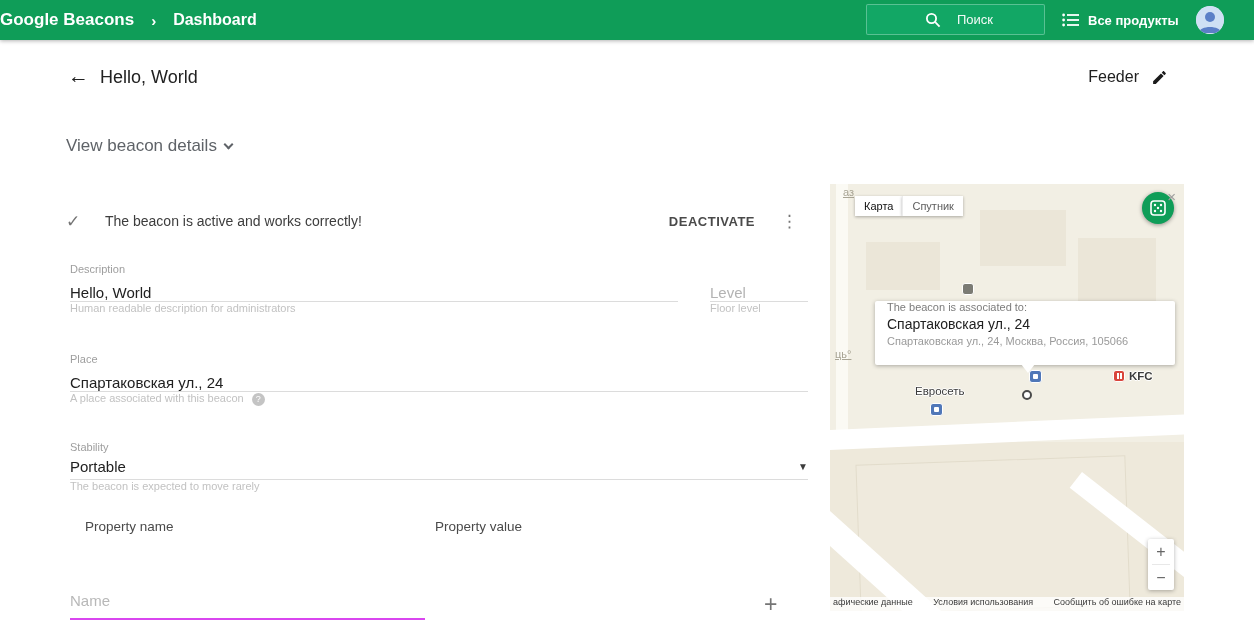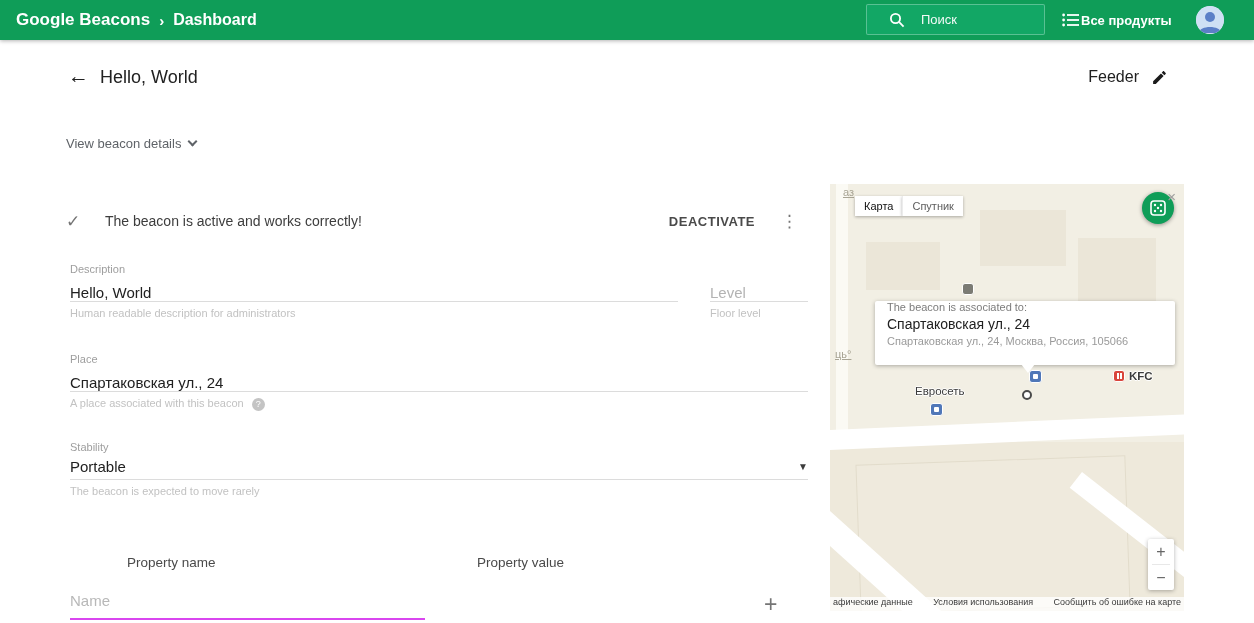--- a/index.html
+++ b/index.html
@@ -3,78 +3,78 @@
 <meta charset="utf-8">
 <style>
   * { box-sizing: border-box; margin: 0; padding: 0; }
   html,body { width:1254px; height:623px; }
   body { font-family:"Liberation Sans", sans-serif; background:#fff; overflow:hidden; }
   .page { position:relative; width:1254px; height:623px; background:#fff; overflow:hidden; }
 
   
   .topbar { position:absolute; top:0; left:0; width:1254px; height:40px; background:#0f9d58;
             box-shadow:0 1px 4px rgba(0,0,0,.3); z-index:20; }
-  .crumbs { position:absolute; left:16px; top:0; height:40px; display:flex; align-items:center; color:#fff; }
+  .crumbs { position:absolute; left:0; top:0; height:40px; display:flex; align-items:center; color:#fff;gap:8px; }
   .brand { font-size:17px; font-weight:bold; cursor:pointer; }
   .crumb-sep { font-size:15px; margin:0 9px; font-weight:bold; }
   .crumb-page { font-size:16px; font-weight:bold; cursor:pointer; }
 
   .searchbox { position:absolute; left:866px; top:4px; width:179px; height:31px; background:#12a765;
-               border:1px solid rgba(255,255,255,.3); border-radius:2px; display:flex; align-items:center; }
+               border:1px solid rgba(255,255,255,.3); border-radius:2px; display:flex; align-items:center;padding-left:36px; }
   .searchbox svg { margin-left:22px; flex:none; }
   .searchbox input { flex:1; min-width:0; background:transparent; border:none; outline:none; color:#fff;
                      font-size:13px; margin-left:16px; font-family:inherit; }
   .searchbox input::placeholder { color:#fff; opacity:.95; }
 
   .all-products { position:absolute; left:1062px; top:0; height:40px; display:flex; align-items:center;
-                  gap:1px; color:#fff; font-size:13px; font-weight:bold; cursor:pointer; }
+                  gap:8px; color:#fff; font-size:13px; font-weight:bold; cursor:pointer; }
   .avatar { position:absolute; left:1196px; top:6px; width:28px; height:28px; border-radius:50%;
             background:#d7e4f5; overflow:hidden; cursor:pointer; }
 
   
   .back { position:absolute; left:68px; top:64px; font-size:21px; color:#212121; cursor:pointer; }
   .page-title { position:absolute; left:100px; top:67px; font-size:18px; color:#212121; font-weight:normal; }
   .registry { position:absolute; right:86px; top:68px; display:flex; align-items:center; gap:12px; }
   .registry-name { font-size:16px; color:#212121; }
   .edit-ic { cursor:pointer; display:inline-flex; }
 
   .details-toggle { position:absolute; left:66px; top:136px; display:flex; align-items:center; gap:8px;
-                    font-size:13px; color:#5f6368; cursor:pointer; }
+                    font-size:17px; color:#5f6368; cursor:pointer; }
   .chev { display:inline-block; width:7px; height:7px; border-right:2px solid #5f6368;
           border-bottom:2px solid #5f6368; transform:rotate(45deg); margin-top:-4px; }
 
   
   .status-row { position:absolute; left:66px; top:206px; width:742px; height:30px;
                 display:flex; align-items:center; }
   .check { font-size:17px; color:#757575; width:24px; }
   .status-msg { margin-left:15px; font-size:14px; color:#3d3d3d; }
   .deactivate { margin-left:auto; background:none; border:none; font-family:inherit; font-size:13px;
                 font-weight:bold; letter-spacing:.5px; color:#4a4a4a; cursor:pointer; }
   .kebab { margin-left:26px; margin-right:10px; font-size:17px; color:#757575; cursor:pointer; }
 
   
   .field { position:absolute; }
   .f-label { font-size:11px; color:#9e9e9e; height:13px; line-height:13px; margin-bottom:7px; }
   .f-spacer { height:20px; }
   .f-value { font-size:15px; color:#212121; height:19px; line-height:19px; padding-bottom:7px;
              border-bottom:1px solid #dcdcdc; cursor:text; }
   .f-value.ghost { color:#b3b3b3; }
-  .f-helper { font-size:11px; color:#c2c2c2; margin-top:5px; }
+  .f-helper { font-size:11px; color:#c2c2c2; }
   .field-desc { left:70px; top:263px; width:608px; }
   .field-level { left:710px; top:263px; width:98px; }
   .field-place { left:70px; top:353px; width:738px; }
   .field-stability { left:70px; top:441px; width:738px; cursor:pointer; }
   .select-row { display:flex; justify-content:space-between; align-items:center; }
   .dd { font-size:10px; color:#3c3c3c; }
   .help-ic { display:inline-block; width:13px; height:13px; border-radius:50%; background:#c4c4c4;
              color:#fff; font-size:9px; line-height:13px; text-align:center; margin-left:5px;
              vertical-align:middle; cursor:pointer; }
 
   
-  .ph { position:absolute; top:555px; font-size:13.5px; color:#4a4a4a;margin-left:42px; }
+  .ph { position:absolute; top:519px; font-size:13.5px; color:#4a4a4a; }
   .ph-name { left:85px; }
   .ph-value { left:435px; }
   .prop-input { position:absolute; top:592px; border:none; border-bottom:2px solid #d946ef;
                 background:transparent; outline:none; font-family:inherit; font-size:15px; color:#212121;
                 padding:0 0 9px 0; }
   .prop-input::placeholder { color:#b8b8b8; }
   .prop-name-input { left:70px; width:355px; }
   .prop-value-input { left:435px; width:280px; }
   .add-btn { position:absolute; left:764px; top:593px; font-size:23px; color:#757575; cursor:pointer;
              line-height:22px; }

